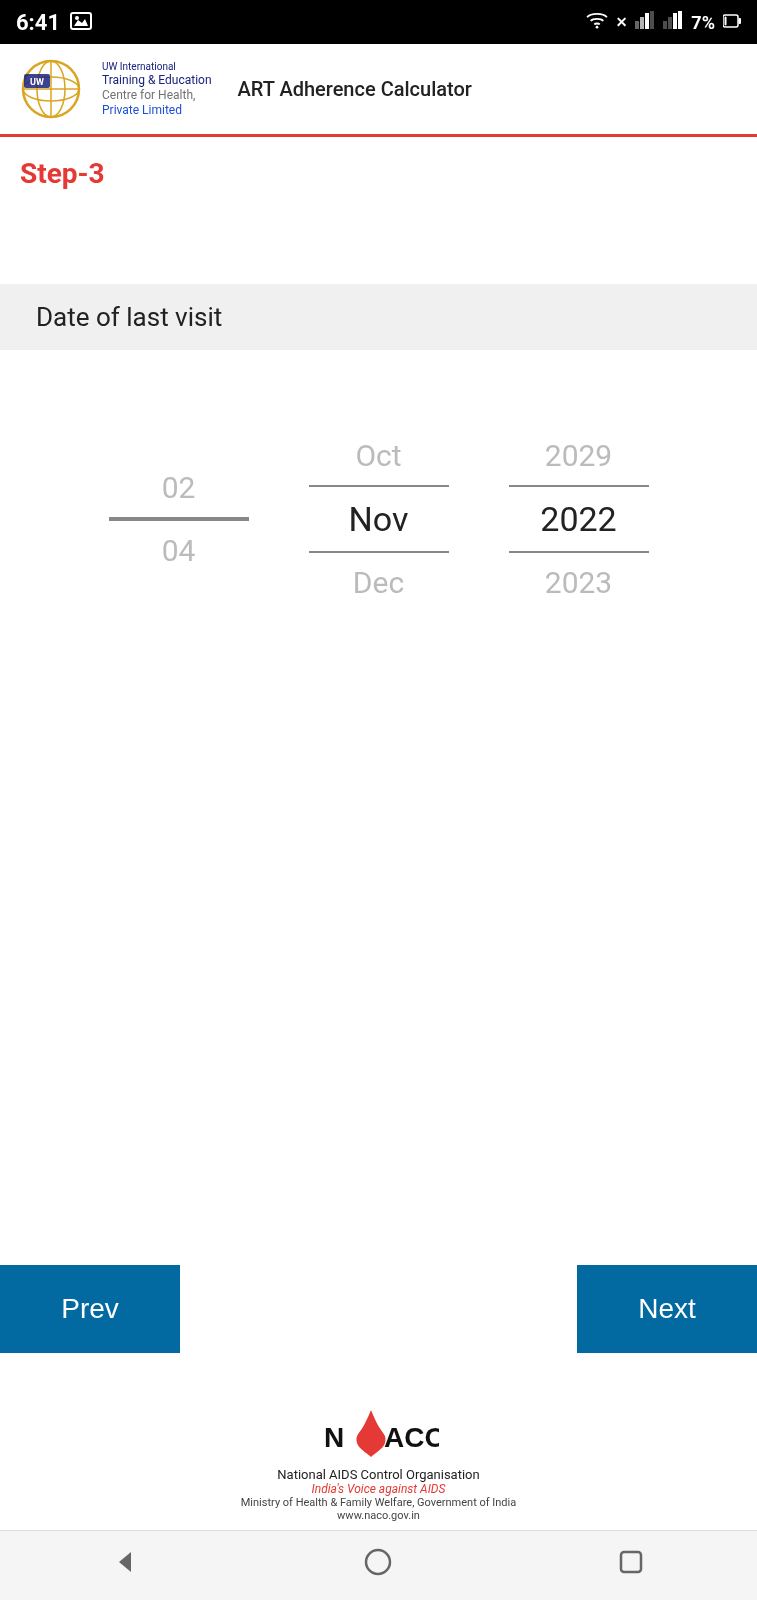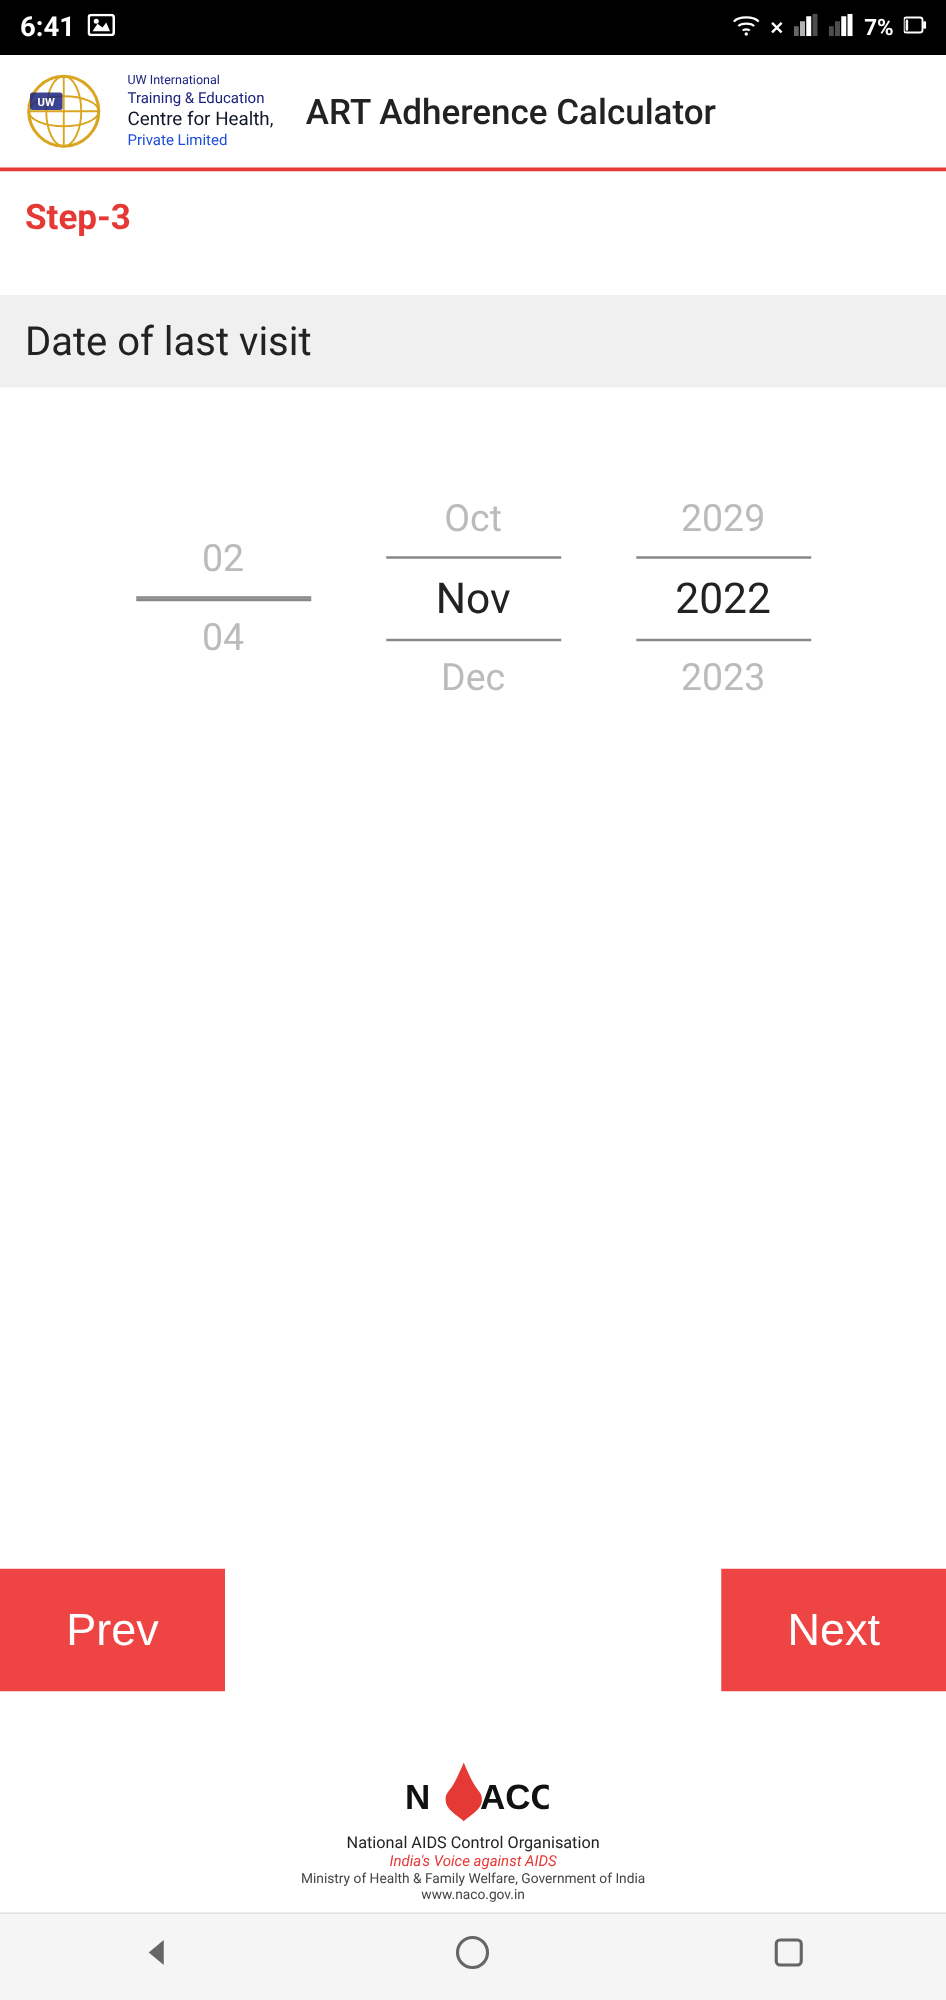--- a/index.html
+++ b/index.html
@@ -49,21 +49,21 @@
     .logo-container {
       width: 70px;
       height: 70px;
       flex-shrink: 0;
     }
     .logo-svg {
       width: 100%;
       height: 100%;
     }
     .app-title {
-      font-size: 28px;
+      font-size: 20px;
       font-weight: 500;
       color: #222;
     }
 
     
     .main-content {
       flex: 1;
       display: flex;
       flex-direction: column;
       padding: 0;
@@ -72,24 +72,25 @@
 
     .step-label {
       color: #e53935;
       font-size: 28px;
       font-weight: bold;
       padding: 20px 20px 10px 20px;
     }
 
     .date-label-bar {
       background: #f0f0f0;
-      padding: 18px 20px;
-      font-size: 32px;
+      padding: 18px 36px;
+      font-size: 26px;
       color: #222;
       margin-bottom: 20px;
+      margin-top: 48px;
     }
 
     
     .date-picker {
       display: flex;
       justify-content: center;
       align-items: center;
       gap: 0;
       padding: 20px 0;
       position: relative;
@@ -129,23 +130,23 @@
     }
 
     .nav-buttons {
       display: flex;
       justify-content: space-between;
       padding: 0;
       margin-bottom: 0;
     }
 
     .btn-prev, .btn-next {
-      background: #ef4444;
+      background: #0369a1;
       color: #fff;
-      font-size: 36px;
+      font-size: 28px;
       font-weight: 500;
       border: none;
       padding: 28px 0;
       width: 180px;
       cursor: pointer;
       text-align: center;
     }
 
     .naco-footer {
       display: flex;
@@ -262,21 +263,21 @@
       <line x1="7" y1="35" x2="63" y2="35" stroke="#DAA520" stroke-width="1.5"></line>
       <line x1="35" y1="7" x2="35" y2="63" stroke="#DAA520" stroke-width="1.5"></line>
 
       <rect x="8" y="20" width="26" height="14" rx="2" fill="#1a237e" opacity="0.85"></rect>
       <text x="14" y="31" font-size="9" fill="white" font-weight="bold">UW</text>
     </svg>
   </div>
   <div style="display:flex;flex-direction:column;gap:1px;margin-right:10px;">
     <span style="font-size:10px;color:#1a237e;">UW International</span>
     <span style="font-size:12px;color:#1a237e;">Training &amp; Education</span>
-    <span style="font-size:15px;color:#0f172a;">Centre for Health,</span>
+    <span style="font-size:12px;color:#737373;">Centre for Health,</span>
     <span style="font-size:12px;color:#1d4ed8;">Private Limited</span>
   </div>
   <span class="app-title">ART Adherence Calculator</span>
 </div>
 
 <div class="main-content">
   <div class="step-label">Step-3</div>
 
   <div class="date-label-bar">Date of last visit</div>
 

